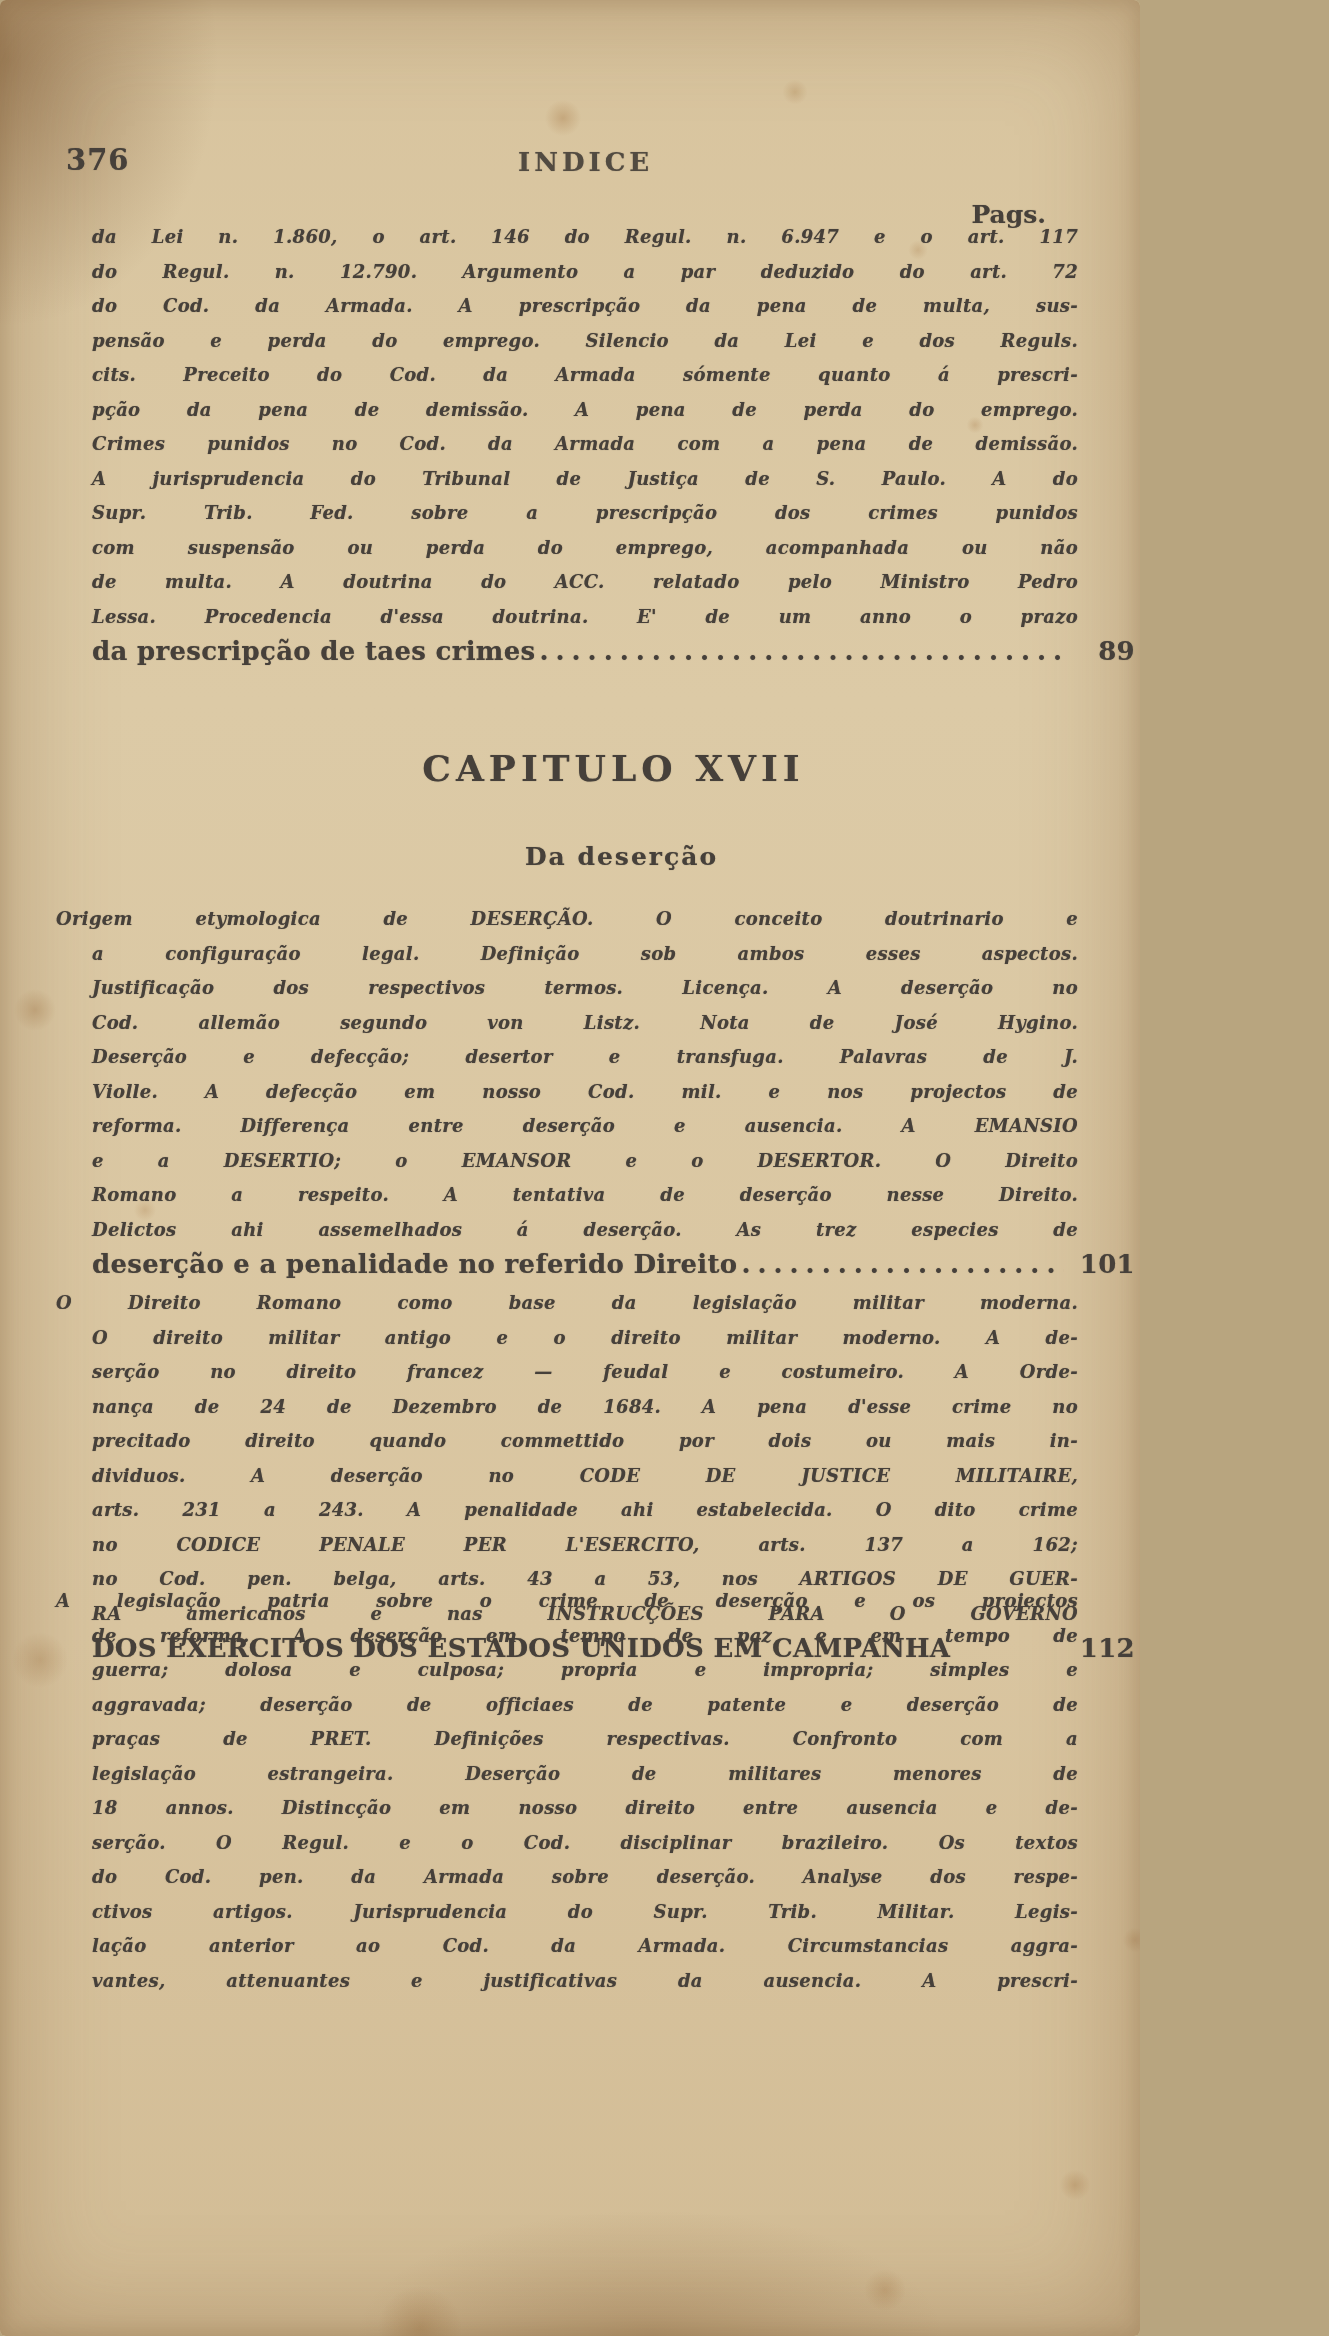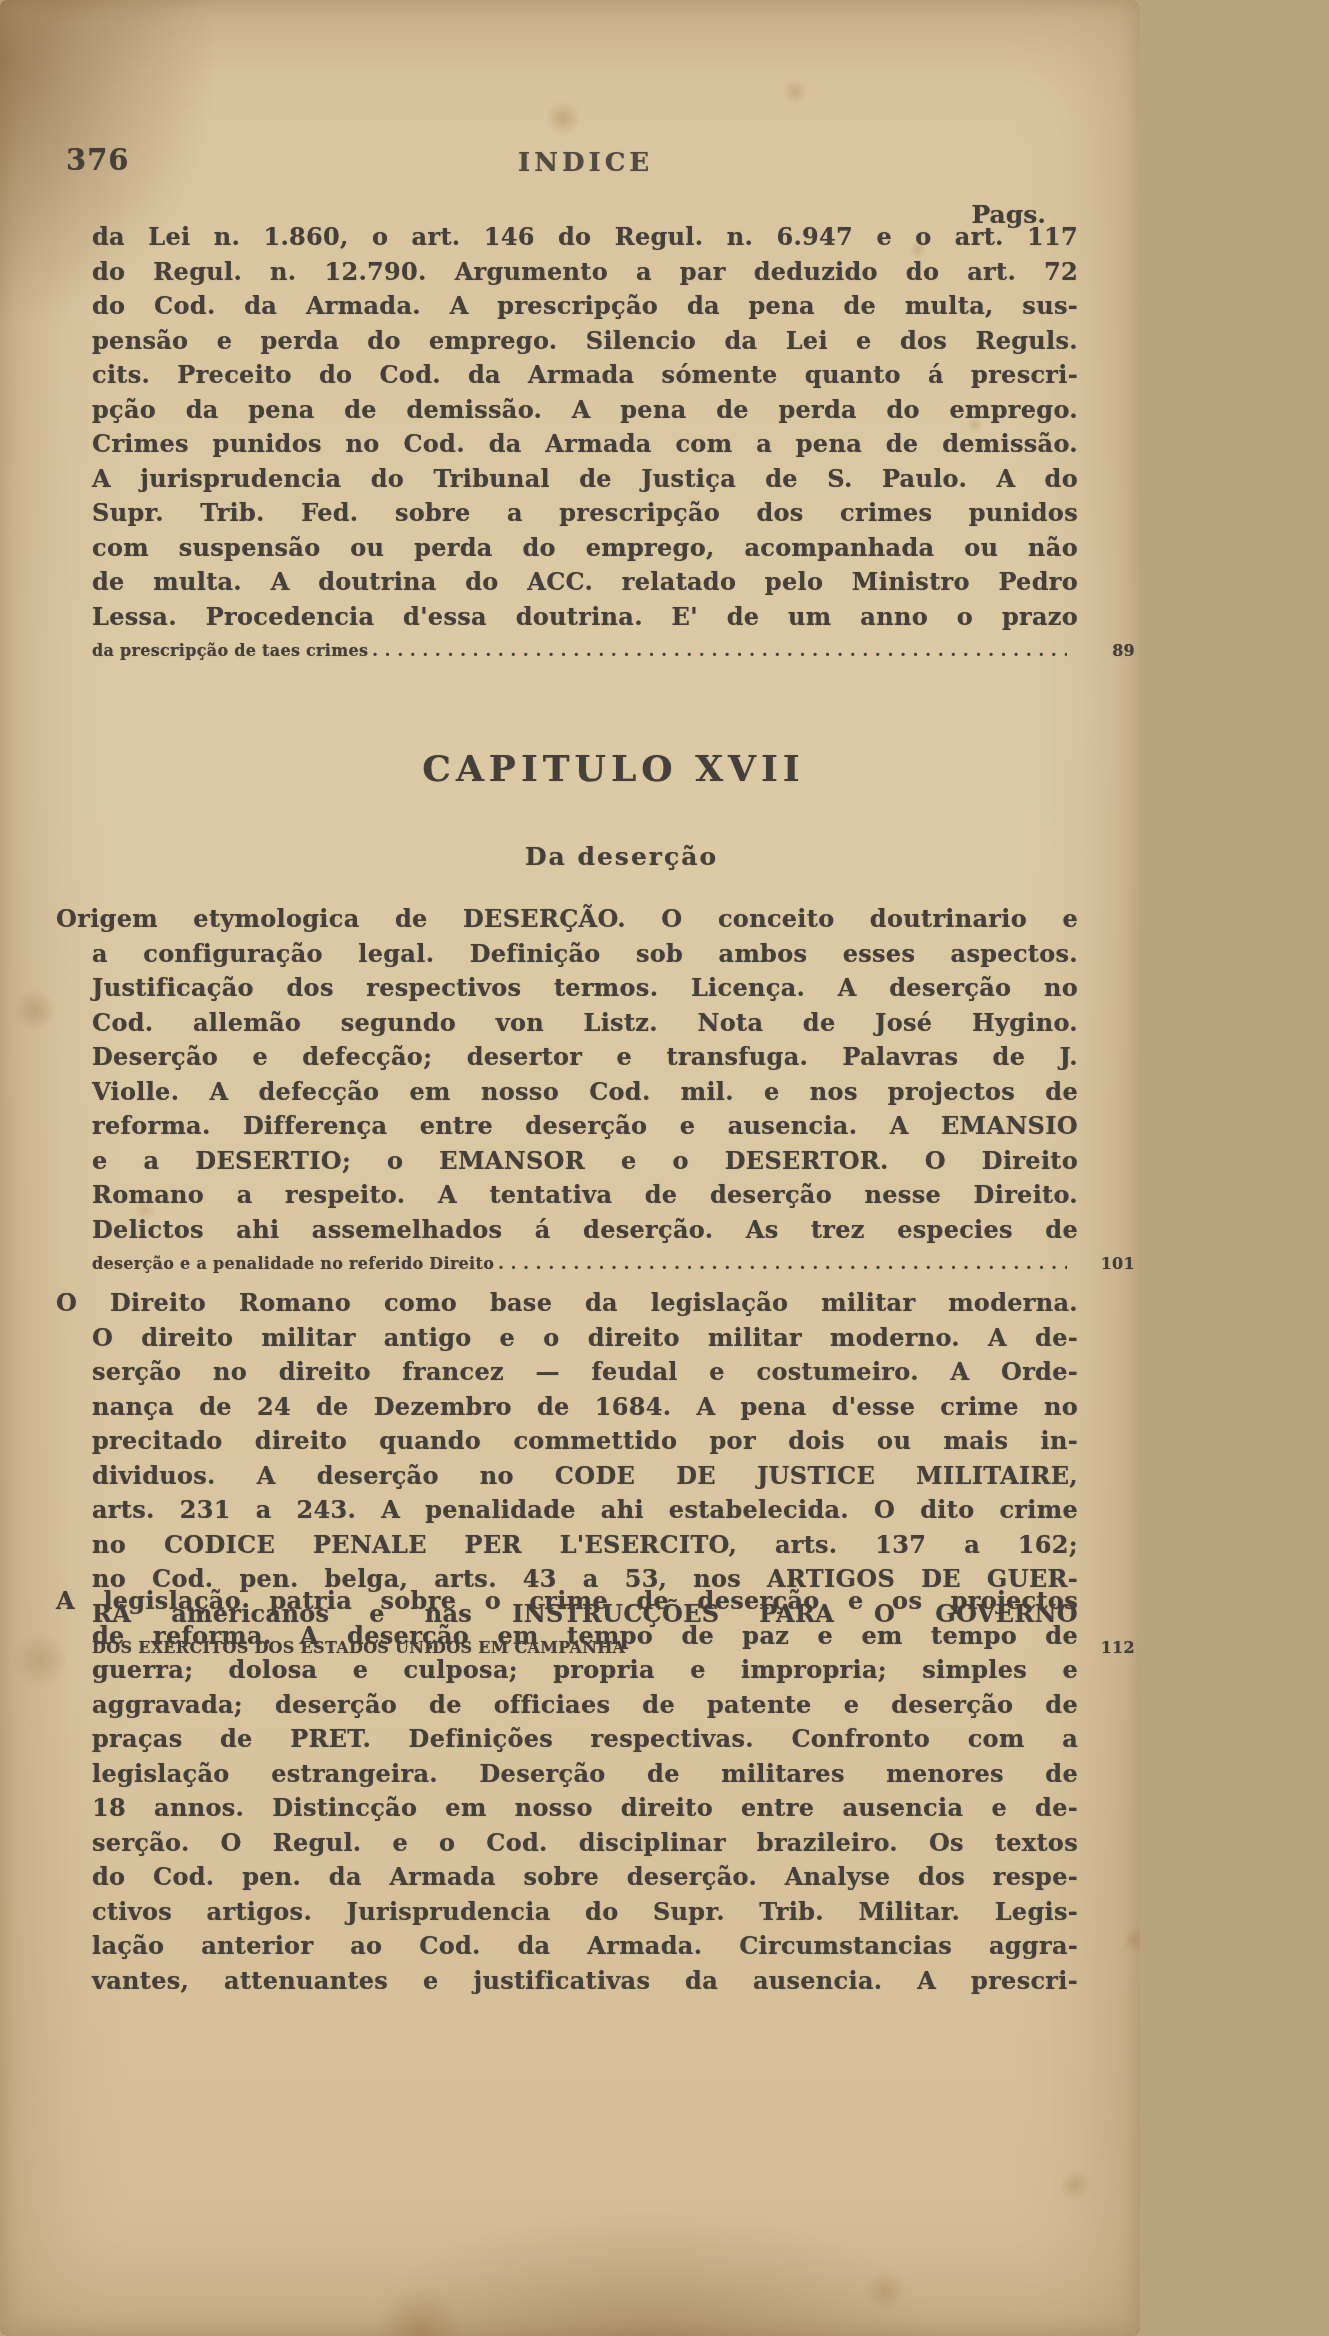--- a/index.html
+++ b/index.html
@@ -42,32 +42,33 @@
   }
   .ink { text-shadow: 0 0 1px rgba(71,64,54,.55); }
 
   .folio   { position:absolute; left:66px;  top:143px; font-size:29px; font-weight:700; letter-spacing:1px; }
   .running { position:absolute; left:518px; top:147px; font-size:26px; font-weight:700; letter-spacing:4px; color:#524b41; }
   .pags    { position:absolute; left:960px; top:200px; width:86px; text-align:right; font-size:25px; font-weight:700; }
 
   .content { position:absolute; left:92px; width:1043px; }
   .entry .lines > div {
     width:986px;
-    font-size:24px; font-weight:700;
+    font-size:18px; font-weight:700;
     line-height:34.5px;
     letter-spacing:.3px;
     text-align:justify; text-align-last:justify;
     white-space:nowrap;
     text-shadow: 0 0 1px rgba(71,64,54,.55);
+    font-style: italic;
   }
   .hang .lines > div:first-child { text-indent:-36px; }
 
   .last-row {
     width:1043px; display:flex; align-items:baseline;
-    font-size:16px; font-weight:700; line-height:34.5px; letter-spacing:.3px;
+    font-size:26px; font-weight:700; line-height:34.5px; letter-spacing:.3px;
     text-shadow: 0 0 1px rgba(71,64,54,.55);
   }
   .last-row .txt { white-space:nowrap; }
   .last-row .dots { flex:1 1 auto; overflow:hidden; white-space:nowrap; margin:0 16px 0 4px; }
   .last-row .dots::after {
     content:"..............................................................................................";
     letter-spacing:7px;
   }
   .last-row .num { min-width:52px; text-align:right; flex:0 0 auto; }
   .last-row.spread { justify-content:space-between; }

